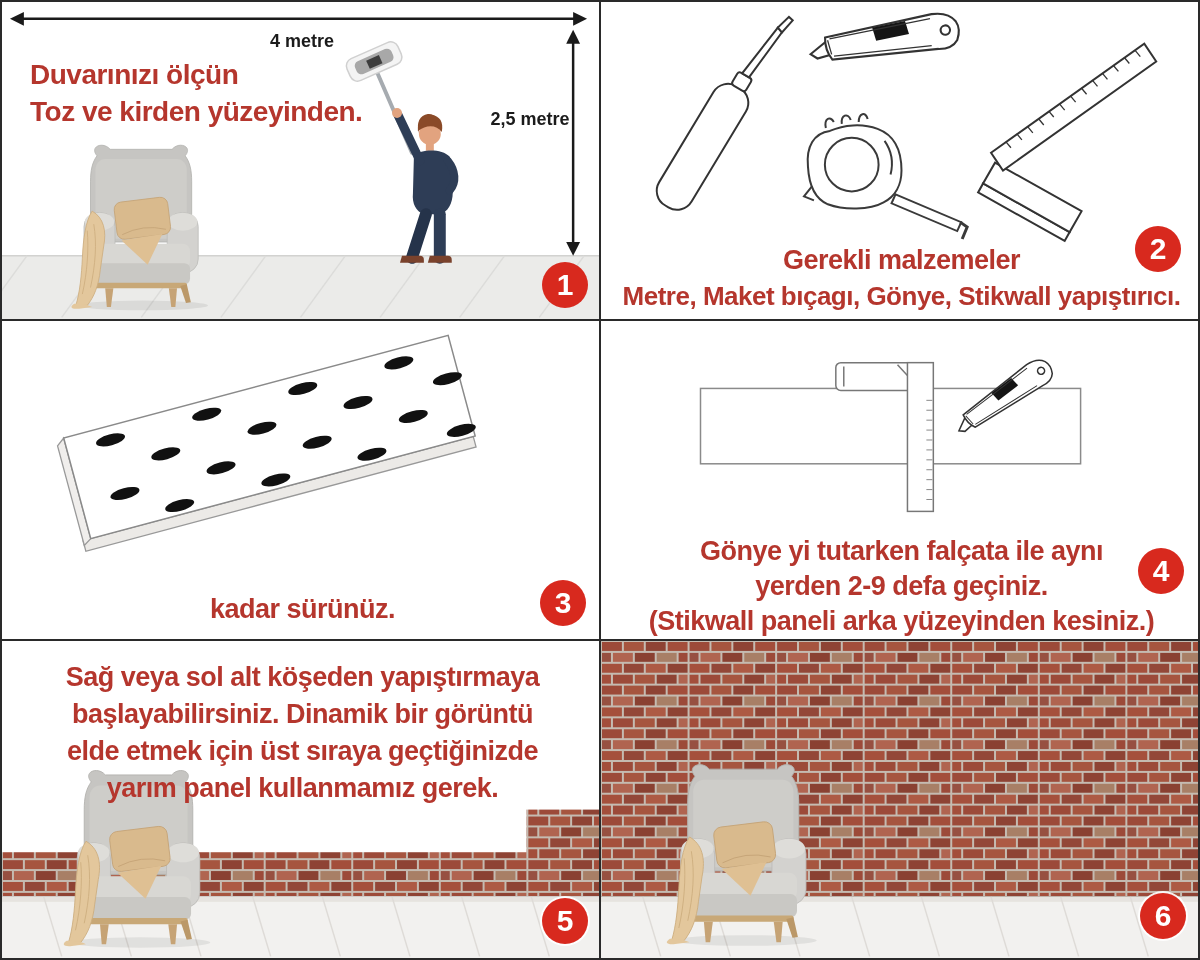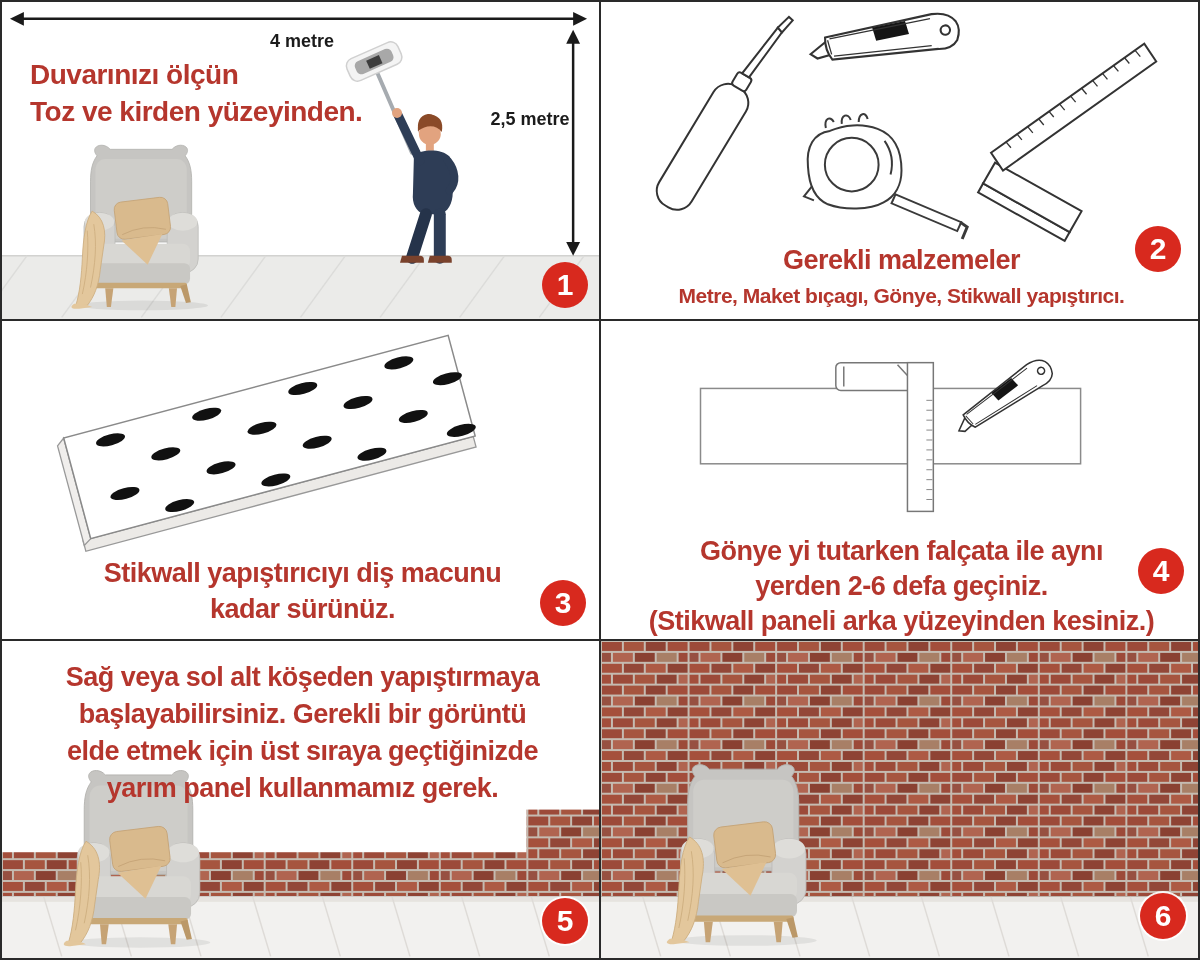--- a/index.html
+++ b/index.html
@@ -188,21 +188,21 @@
             <line x1="483" y1="87" x2="488" y2="93"></line>
           <line x1="494" y1="79" x2="499" y2="85"></line>
             <line x1="504" y1="72" x2="509" y2="78"></line>
           <line x1="515" y1="64" x2="520" y2="70"></line>
             <line x1="526" y1="56" x2="531" y2="62"></line>
           <line x1="537" y1="49" x2="542" y2="55"></line>
         </g>
       </g>
     </svg>
     <div class="cap" style="top:240px">Gerekli malzemeler</div>
-    <div class="cap" style="top:276px;font-size:21px">Metre, Maket bıçagı, Gönye, Stikwall yapıştırıcı.</div>
+    <div class="cap" style="top:276px;font-size:26px">Metre, Maket bıçagı, Gönye, Stikwall yapıştırıcı.</div>
     <div class="badge" style="left:534px;top:224px">2</div>
   </section>
 
   <section class="panel">
     <svg class="art" viewBox="0 0 600 320" preserveAspectRatio="none">
       <g transform="translate(62,118) rotate(-15)">
         <rect x="-8" y="105" width="406" height="11" fill="#eceae7" stroke="#999999" stroke-width="1.3"></rect>
         <polygon points="0,0 0,105 -8,110 -8,6" fill="#f0eeec" stroke="#999999" stroke-width="1.3"></polygon>
         <rect x="0" y="0" width="400" height="105" fill="#ffffff" stroke="#8a8a8a" stroke-width="1.5"></rect>
         <g fill="#111111">
@@ -218,21 +218,20 @@
             <ellipse cx="145" cy="70" rx="15" ry="5.5"></ellipse>
           <ellipse cx="245" cy="70" rx="15" ry="5.5"></ellipse>
             <ellipse cx="345" cy="70" rx="15" ry="5.5"></ellipse>
           <ellipse cx="95" cy="96" rx="15" ry="5.5"></ellipse>
             <ellipse cx="195" cy="96" rx="15" ry="5.5"></ellipse>
           <ellipse cx="295" cy="96" rx="15" ry="5.5"></ellipse>
             <ellipse cx="388" cy="96" rx="15" ry="5.5"></ellipse>
         </g>
       </g>
     </svg>
-    <div class="cap" style="top:234px">Stikwall yapıştırıcıyı diş macunu</div>
     <div class="cap" style="top:270px">kadar sürünüz.</div>
     <div class="badge" style="left:538px;top:259px">3</div>
   </section>
 
   <section class="panel">
     <svg class="art" viewBox="0 0 600 320" preserveAspectRatio="none">
       <rect x="100" y="68" width="382" height="76" fill="#ffffff" stroke="#8a8a8a" stroke-width="1.5"></rect>
       <g fill="#ffffff" stroke="#777777" stroke-width="1.5">
         <rect x="236" y="42" width="86" height="28" rx="5"></rect>
         <line x1="244" y1="46" x2="244" y2="66"></line>
@@ -248,21 +247,21 @@
           <line x1="327" y1="140" x2="333" y2="140"></line>
             <line x1="327" y1="150" x2="333" y2="150"></line>
           <line x1="327" y1="160" x2="333" y2="160"></line>
             <line x1="327" y1="170" x2="333" y2="170"></line>
           <line x1="327" y1="180" x2="333" y2="180"></line>
         </g>
       </g>
       <use href="#knife" transform="translate(348,96) rotate(-34) scale(0.78)"></use>
     </svg>
     <div class="cap" style="top:212px">Gönye yi tutarken falçata ile aynı</div>
-    <div class="cap" style="top:247px">yerden 2-6 defa geçiniz.</div>
+    <div class="cap" style="top:247px">yerden 2-9 defa geçiniz.</div>
     <div class="cap" style="top:282px">(Stikwall paneli arka yüzeyinden kesiniz.)</div>
     <div class="badge" style="left:537px;top:227px">4</div>
   </section>
 
   <section class="panel">
     <svg class="art" viewBox="0 0 600 320" preserveAspectRatio="none">
       <g>
         <rect x="0" y="213" width="600" height="45" fill="url(#brickp)"></rect>
         <rect x="527" y="170" width="73" height="88" fill="url(#brickp)"></rect>
       </g>
@@ -277,21 +276,21 @@
             <line x1="270" y1="318" x2="252" y2="258"></line>
           <line x1="340" y1="318" x2="322" y2="258"></line>
             <line x1="410" y1="318" x2="392" y2="258"></line>
           <line x1="480" y1="318" x2="462" y2="258"></line>
             <line x1="550" y1="318" x2="532" y2="258"></line>
         </g>
       </g>
       <use href="#chair" transform="translate(58,128) scale(0.88)"></use>
     </svg>
     <div class="cap" style="top:18px">Sağ veya sol alt köşeden yapıştırmaya</div>
-    <div class="cap" style="top:55px">başlayabilirsiniz. Gerekli bir görüntü</div>
+    <div class="cap" style="top:55px">başlayabilirsiniz. Dinamik bir görüntü</div>
     <div class="cap" style="top:92px">elde etmek için üst sıraya geçtiğinizde</div>
     <div class="cap" style="top:129px">yarım panel kullanmamız gerek.</div>
     <div class="badge ring" style="left:540px;top:257px">5</div>
   </section>
 
   <section class="panel">
     <svg class="art" viewBox="0 0 600 320" preserveAspectRatio="none">
       <rect x="0" y="0" width="600" height="258" fill="url(#brickp)"></rect>
       <g>
         <rect x="0" y="258" width="600" height="62" fill="#f2f1ef"></rect>

